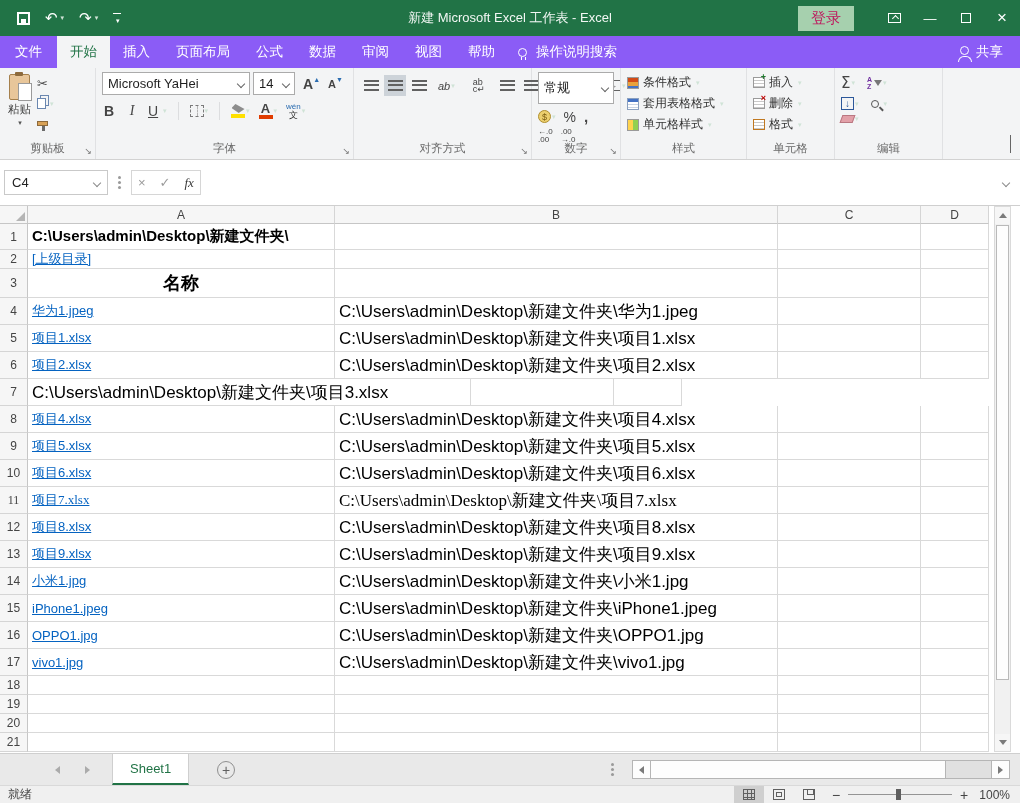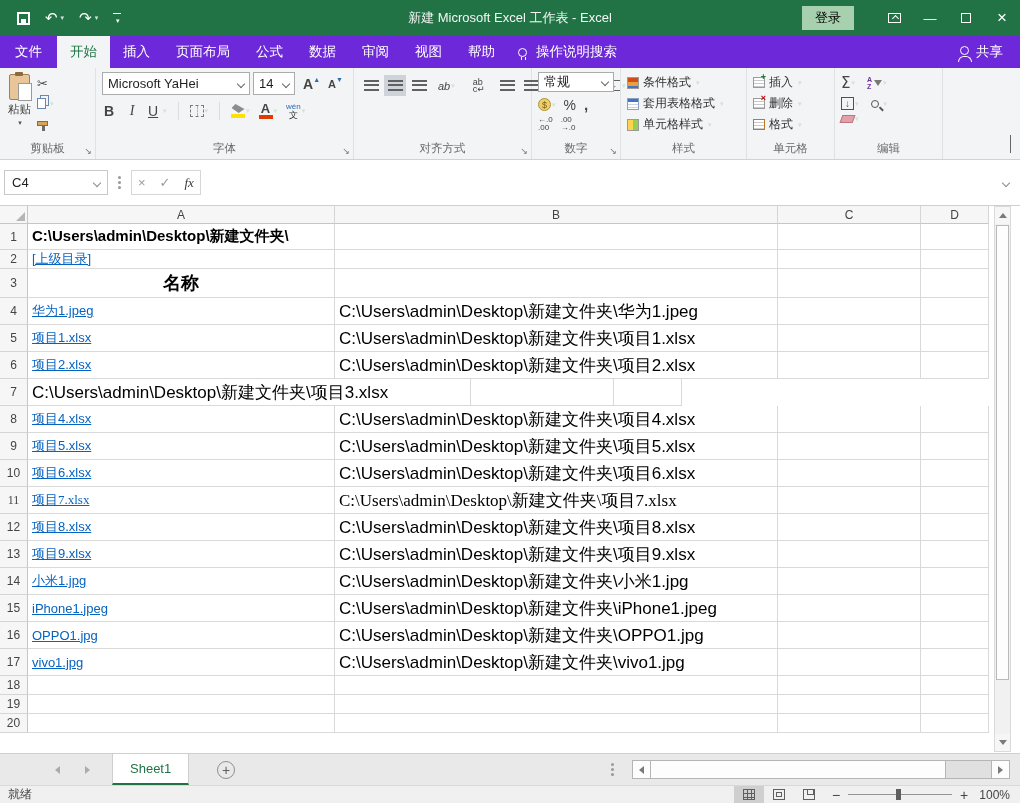--- a/index.html
+++ b/index.html
@@ -11,27 +11,27 @@
   .qat-btn{display:flex;align-items:center;gap:2px;cursor:default}
   .flop{width:13px;height:13px;border:2px solid #fff;position:relative}
   .flop::after{content:"";position:absolute;bottom:0;left:2px;right:2px;height:4px;background:#fff}
   .arr{font-size:15px;line-height:15px;color:#fff;font-family:"DejaVu Sans",sans-serif}
   .dda{font-size:7px;color:#cfe3d6;margin-left:1px}
   .qcust{display:flex;flex-direction:column;align-items:center;line-height:5px}
   .qcust .bar{width:8px;height:1px;background:#fff;margin-bottom:2px}
   .qcust .dda{color:#fff}
   .wtitle{position:absolute;left:0;right:0;text-align:center;font-size:13px;color:#f2f7f4}
   .win-right{margin-left:auto;display:flex;align-items:center;z-index:2}
-  .signin{background:#a6d0ae;color:#000000;font-size:13px;padding:3px 13px;margin-right:22px;cursor:pointer}
+  .signin{background:#a6d0ae;color:#be185d;font-size:15px;padding:3px 13px;margin-right:22px;cursor:pointer}
   .wbtn{width:36px;height:30px;display:flex;align-items:center;justify-content:center;font-size:13px;color:#fff}
   .rdoic{width:13px;height:10px;border:1px solid #fff;position:relative}
   .rdoic::after{content:"";position:absolute;left:4px;top:2px;width:4px;height:4px;border-left:1px solid #fff;border-top:1px solid #fff;transform:rotate(45deg)}
   .maxic{width:10px;height:10px;border:1px solid #fff}
   
-  .tabrow{height:32px;background:#6d28d9;display:flex;align-items:stretch;color:#fff}
+  .tabrow{height:32px;background:#8b5cf6;display:flex;align-items:stretch;color:#fff}
   .tab{display:flex;align-items:center;padding:0 13px;font-size:13.5px;cursor:pointer}
   .tab.file{padding:0 15px}
   .tab.active{background:#f3f4f5;color:#217346}
   .tmsearch{display:flex;align-items:center;gap:9px;margin-left:10px;font-size:13.5px;cursor:text}
   .bulb{width:9px;height:9px;border:1.5px solid #fff;border-radius:50%;position:relative}
   .bulb::after{content:"";position:absolute;left:1.5px;top:8px;width:3px;height:3px;border-left:1.5px solid #fff;border-right:1.5px solid #fff}
   .share{margin-left:auto;display:flex;align-items:center;gap:7px;padding-right:17px;font-size:13.5px;cursor:pointer}
   .person{width:9px;height:9px;border:1.5px solid #fff;border-radius:50%;position:relative;top:-2px}
   .person::after{content:"";position:absolute;left:-3px;top:9px;width:12px;height:5px;border:1.5px solid #fff;border-bottom:none;border-radius:7px 7px 0 0}
   
@@ -357,21 +357,21 @@
             <span class="mergeic">↔</span>
             <span class="dda">▾</span>
           </span>
       </div>
     </div>
     <div class="rg-label"><span>对齐方式</span></div>
     <span class="launcher">↘</span>
   </div>
 
   <div class="rgroup g-num">
-    <div class="combo" style="width:76px;height:20px">
+    <div class="combo" style="width:76px;height:32px">
         <span>常规</span>
         <span class="chev" style="margin-left:auto"></span>
       </div>
     <div class="rrow" style="gap:8px;margin-top:4px">
       <span class="rbtn">
           <span class="coin">$</span>
           <span class="dda">▾</span>
         </span>
       <span class="rbtn pct">%</span>
       <span class="rbtn cma">,</span>
@@ -676,20 +676,27 @@
       </div>
       <div class="grid-row" style="height: 19px;">
         <div class="row-hd">19</div>
         <div class="cell col-a"></div>
         <div class="cell col-b"></div>
         <div class="cell col-c"></div>
         <div class="cell col-d"></div>
       </div>
       <div class="grid-row" style="height: 19px;">
         <div class="row-hd">20</div>
+        <div class="cell col-a"></div>
+        <div class="cell col-b"></div>
+        <div class="cell col-c"></div>
+        <div class="cell col-d"></div>
+      </div>
+      <div class="grid-row" style="height: 19px;">
+        <div class="row-hd">21</div>
         <div class="cell col-a"></div>
         <div class="cell col-b"></div>
         <div class="cell col-c"></div>
         <div class="cell col-d"></div>
       </div>
     </div>
   <div class="vscroll">
     <span class="vs-btn">
         <span class="tri-up"></span>
       </span>

